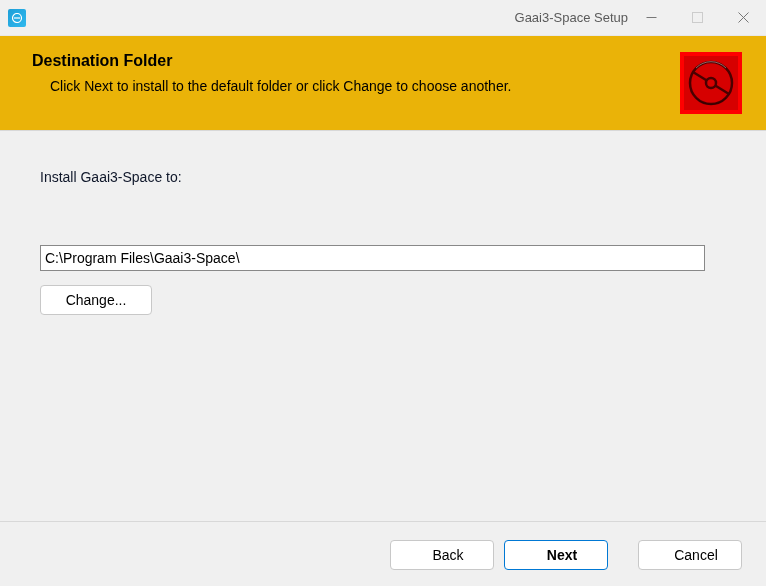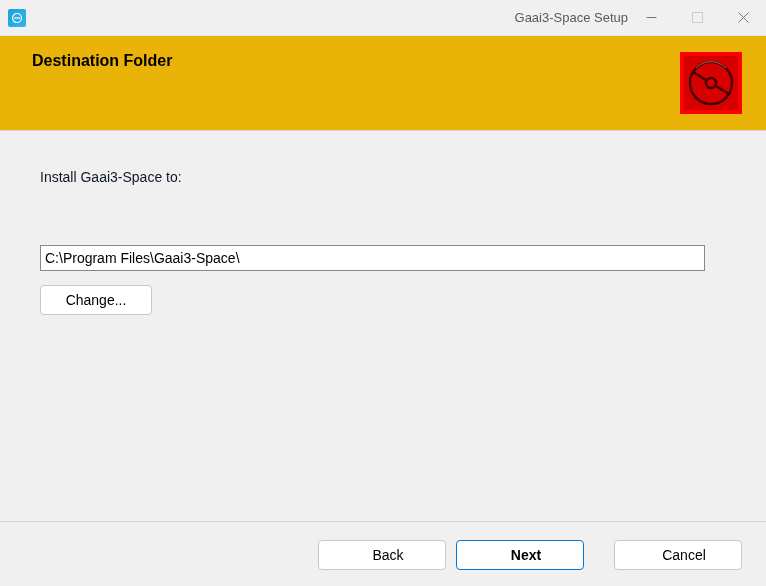--- a/index.html
+++ b/index.html
@@ -133,21 +133,21 @@
     }
     .footer {
       border-top: 1px solid #d8d8d8;
       background: #f0f0f0;
       padding: 18px 24px;
       display: flex;
       justify-content: flex-end;
       gap: 10px;
     }
     .footer-btn {
-      width: 128px;
+      width: 104px;
       height: 30px;
       background: #ffffff;
       border: 1px solid #c8c8c8;
       border-radius: 4px;
       font-size: 14px;
       font-family: inherit;
       color: #000;
       cursor: pointer;
       padding-left: 12px;
     }
@@ -186,20 +186,21 @@
           <line x1="0.5" y1="0.5" x2="10.5" y2="10.5" stroke="currentColor" stroke-width="1"></line>
           <line x1="10.5" y1="0.5" x2="0.5" y2="10.5" stroke="currentColor" stroke-width="1"></line>
         </svg>
     </div>
   </div>
 </div>
 
 <div class="header">
   <div class="header-text">
     <div class="header-title">Destination Folder</div>
+    <div class="header-subtitle">Click Next to install to the default folder or click Change to choose another.</div>
   </div>
   <div class="header-icon">
     <svg viewBox="0 0 46 46">
       <circle cx="23" cy="23" r="21" fill="none" stroke="#4a0000" stroke-width="2.5"></circle>
       <circle cx="23" cy="23" r="5" fill="none" stroke="#4a0000" stroke-width="2.5"></circle>
       <line x1="5" y1="12" x2="18.8" y2="20.5" stroke="#4a0000" stroke-width="2.5"></line>
       <line x1="27.2" y1="25.5" x2="41" y2="34" stroke="#4a0000" stroke-width="2.5"></line>
       <path d="M 8 8 A 21 21 0 0 1 38 8" fill="none" stroke="#ffffff" stroke-width="1" opacity="0.4"></path>
       <path d="M 8 38 A 21 21 0 0 0 38 38" fill="none" stroke="#000000" stroke-width="1" opacity="0.3"></path>
     </svg>

